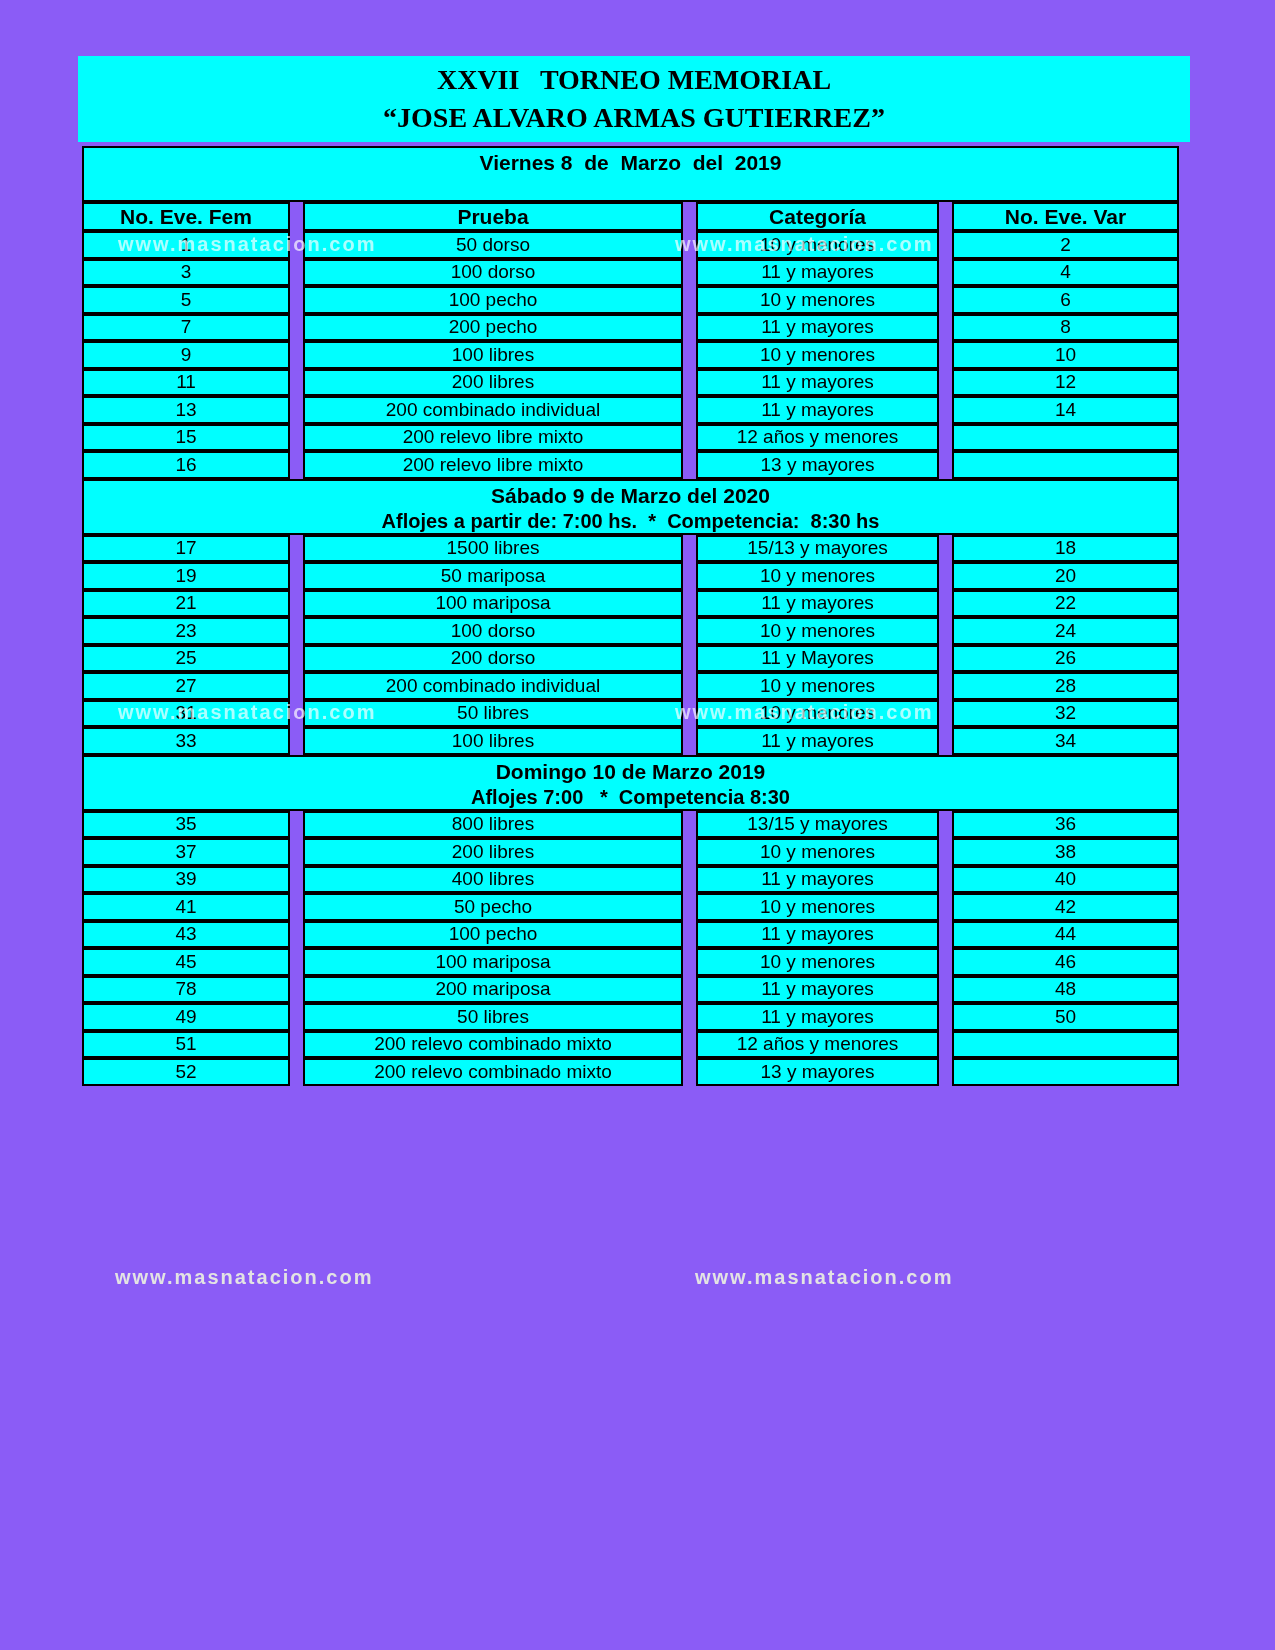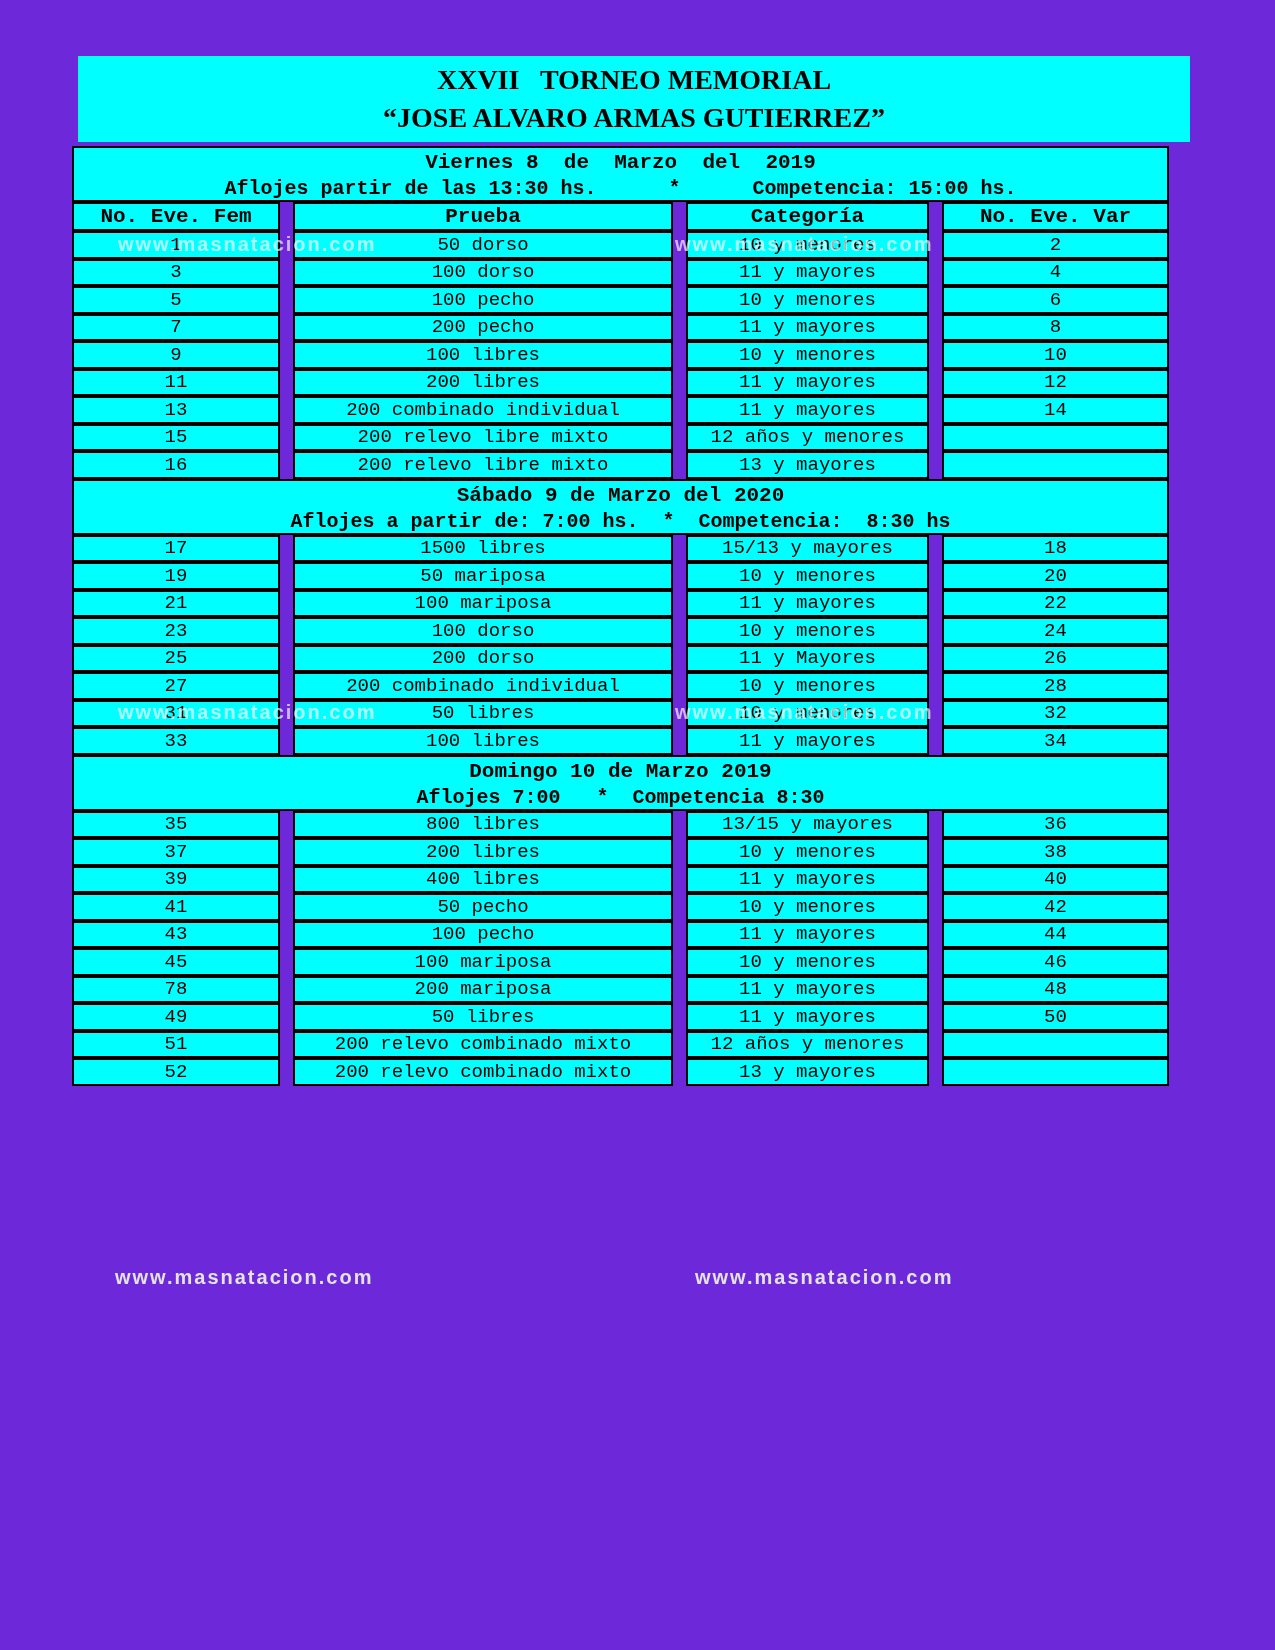--- a/index.html
+++ b/index.html
@@ -1,35 +1,35 @@
 <!DOCTYPE html>
 <html style="--cyan: #00ffff;"><head>
 <meta charset="utf-8">
 <style>
   html,body{margin:0;padding:0;background:#ffffff;}
   .page{
     position:relative;
     width:1275px;height:1650px;
-    background:#6d28d9;
+    background:#8b5cf6;
     font-family:"Liberation Sans",sans-serif;
     color:#000;
     overflow:hidden;
   }
   .title-box{
     position:absolute;left:78px;top:56px;width:1112px;height:86px;
     background:var(--cyan,#00ffff);
     text-align:center;
     font-family:"Liberation Serif",serif;
     font-weight:bold;font-size:28px;
   }
   .title-line{line-height:38px;white-space:pre;}
   .title-line:first-child{margin-top:5px;}
 
   .schedule-table{
-    position:absolute;left:72px;top:146px;width:1097px;font-family:Liberation Mono, monospace;
+    position:absolute;left:82px;top:146px;width:1097px;
   }
   .section-head{
     background:var(--cyan,#00ffff);
     border:2px solid #000;
     box-sizing:border-box;
     height:56px;
     text-align:center;
     font-weight:bold;
     padding-top:2px;
   }
@@ -76,21 +76,20 @@
 <div class="page">
 
   <div class="title-box">
     <div class="title-line">XXVII   TORNEO MEMORIAL</div>
     <div class="title-line">“JOSE ALVARO ARMAS GUTIERREZ”</div>
   </div>
 
   <div class="schedule-table">
   <div class="section-head">
     <div class="date-line">Viernes 8  de  Marzo  del  2019</div>
-    <div class="sched-line">Aflojes partir de las 13:30 hs.      *      Competencia: 15:00 hs.</div>
   </div>
 
   <div class="row colheader">
     <div class="cell col-0">No. Eve. Fem</div>
     <div class="cell col-1">Prueba</div>
     <div class="cell col-2">Categoría</div>
     <div class="cell col-3">No. Eve. Var</div>
   </div>
 
   <div class="row">

